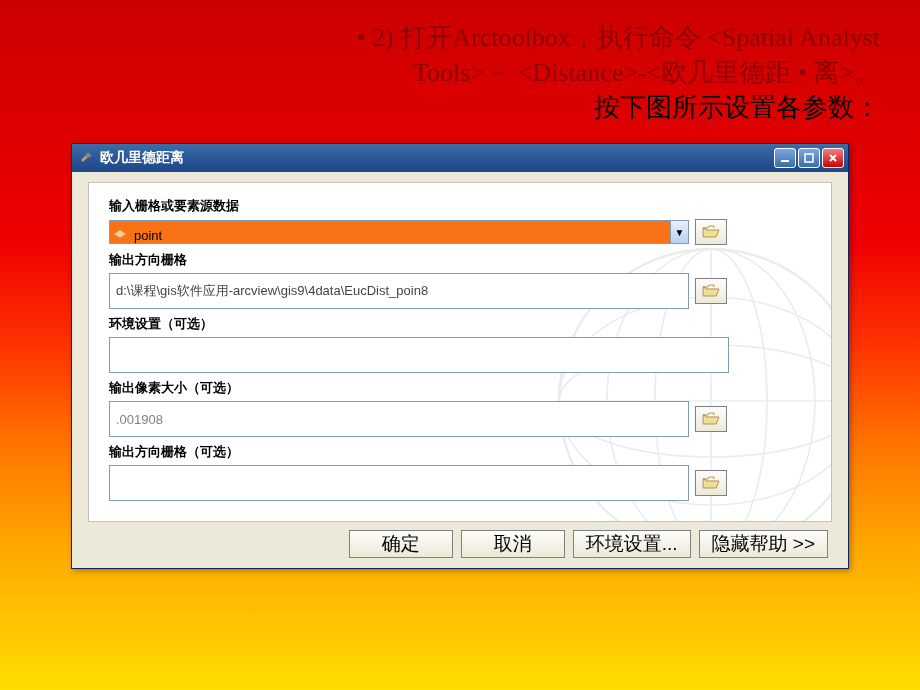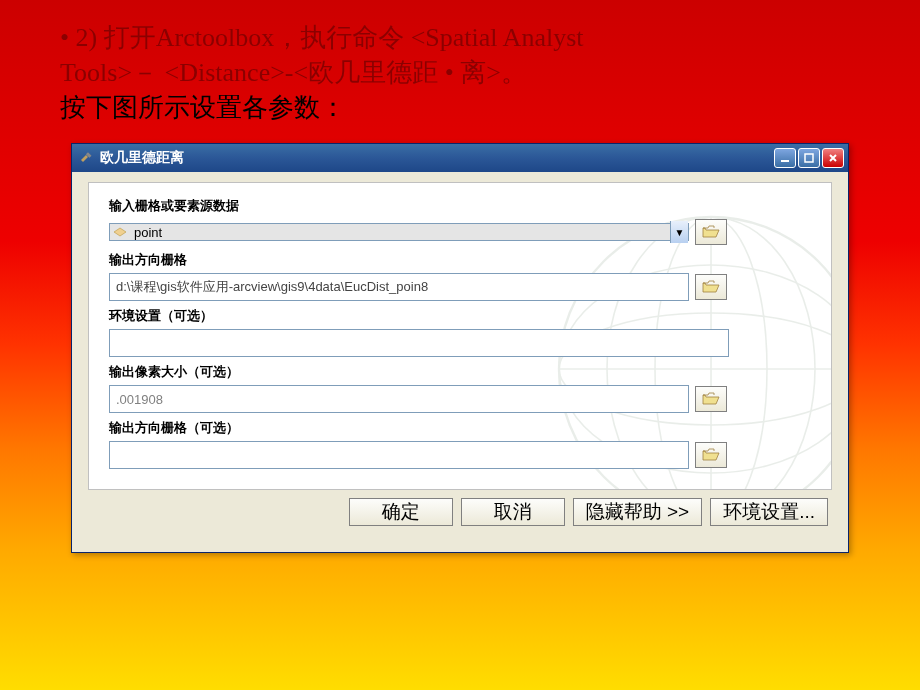--- a/index.html
+++ b/index.html
@@ -8,20 +8,21 @@
       height: 690px;
       background: linear-gradient(to bottom, #cc0000 0%, #ee0000 35%, #ff3300 50%, #ff7700 65%, #ffaa00 80%, #ffdd00 100%);
       font-family: "SimSun", "宋体", serif;
       overflow: hidden;
     }
     .slide-text {
       padding: 20px 40px 10px 60px;
       font-size: 26px;
       line-height: 1.35;
       color: #000;
+      text-align: right;
     }
     .red-text { color: #8b0000; }
     .dialog {
       margin: 8px auto 0 auto;
       width: 778px;
       background: #ece9d8;
       border: 1px solid #0a246a;
       box-shadow: 2px 2px 6px rgba(0,0,0,0.3);
       font-family: "Tahoma", "SimSun", sans-serif;
       position: relative;
@@ -87,36 +88,36 @@
       margin-bottom: 4px;
       display: block;
     }
     .input-wrap {
       display: flex;
       align-items: center;
       gap: 6px;
     }
     .text-input {
       flex: 0 0 auto;
-      height: 28px;
+      height: 36px;
       border: 1px solid #7f9db9;
       background: #fff;
       font-size: 13px;
       padding: 0 6px;
       font-family: "Tahoma","SimSun",sans-serif;
       color: #444;
     }
     .text-input.readonly { color: #808080; }
     .combo {
       width: 580px;
-      height: 18px;
+      height: 24px;
       border: 1px solid #7f9db9;
-      background: #e5e5e5;
-      display: flex;
-      align-items: center;
+      background: #f97316;
+      display: flex;
+      align-items: flex-end;
     }
     .combo .combo-icon {
       width: 20px; text-align: center; color:#e0c060;
     }
     .combo .combo-text { flex:1; font-size:13px; padding:0 4px; }
     .combo .combo-arrow {
       width: 18px; height: 22px;
       background: linear-gradient(to bottom,#e8f0fb,#b8d0f0);
       border-left:1px solid #7f9db9;
       display:flex; align-items:center; justify-content:center;
@@ -262,17 +263,17 @@
               </svg>
           </button>
         </div>
       </div>
 
     </div>
 
     <div class="btn-row">
       <button class="dlg-btn">确定</button>
       <button class="dlg-btn">取消</button>
+      <button class="dlg-btn">环境设置...</button>
       <button class="dlg-btn">隐藏帮助 &gt;&gt;</button>
-      <button class="dlg-btn">环境设置...</button>
     </div>
   </div>
 </div>
 
 </body></html>

